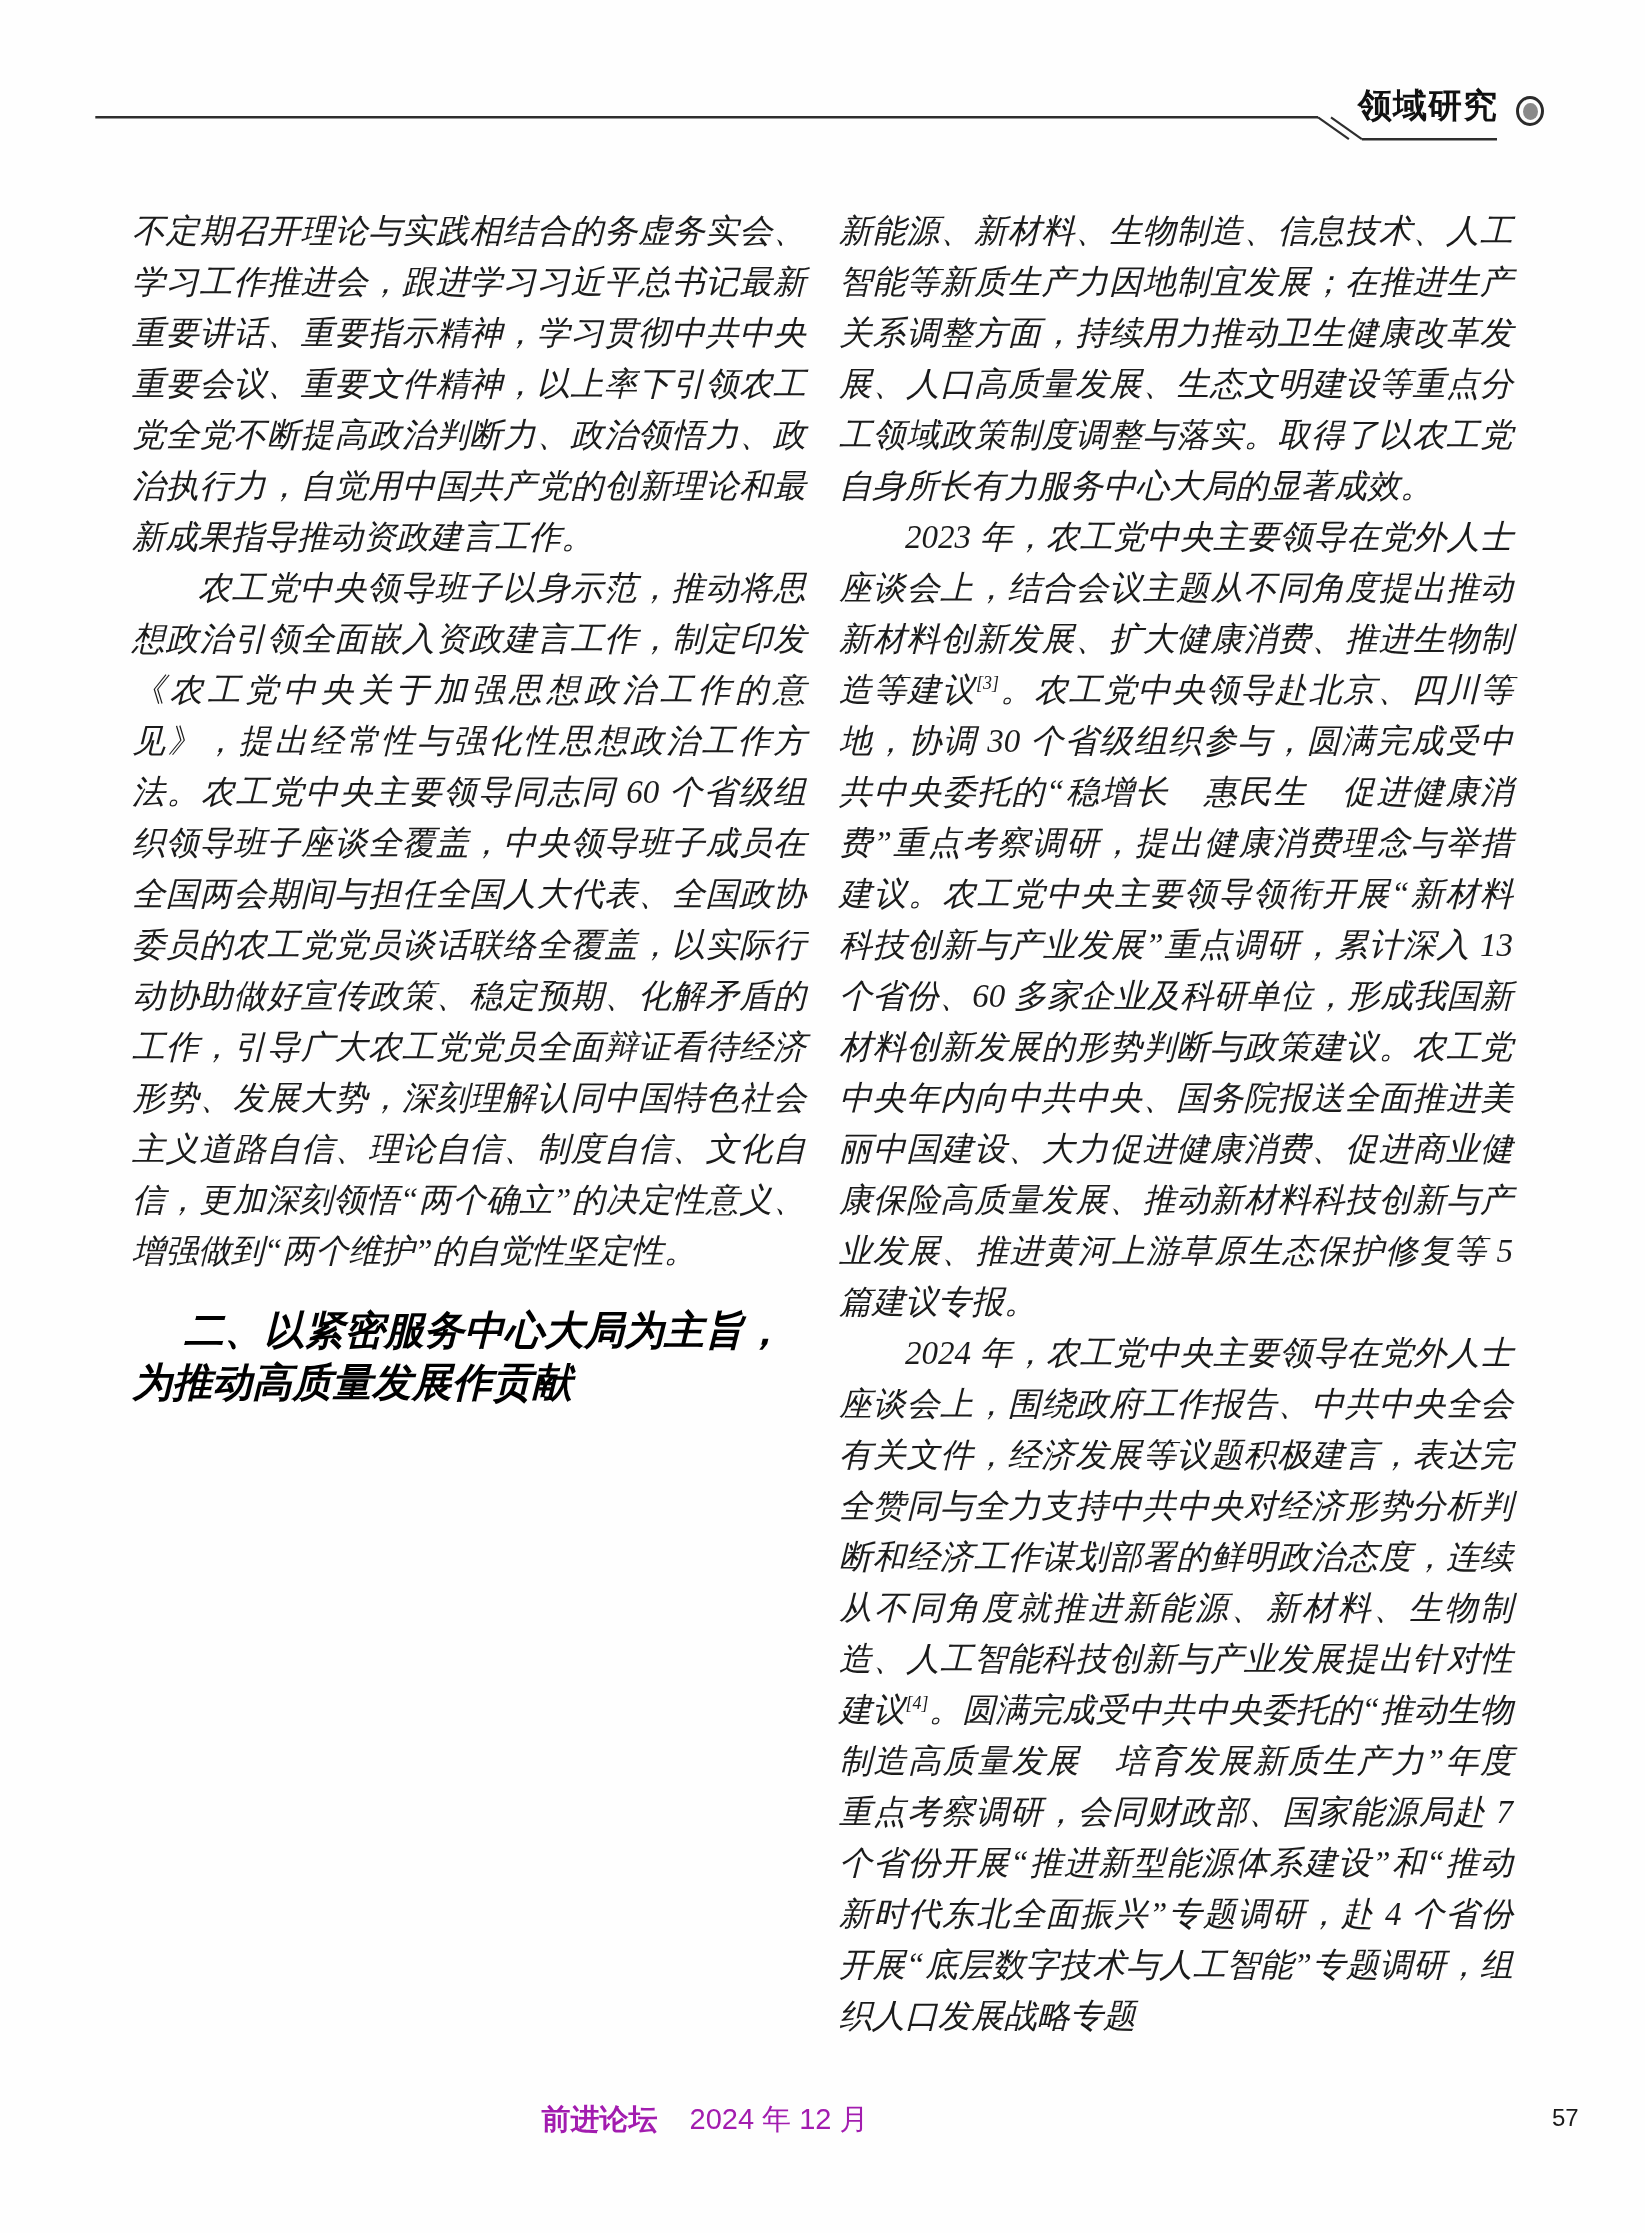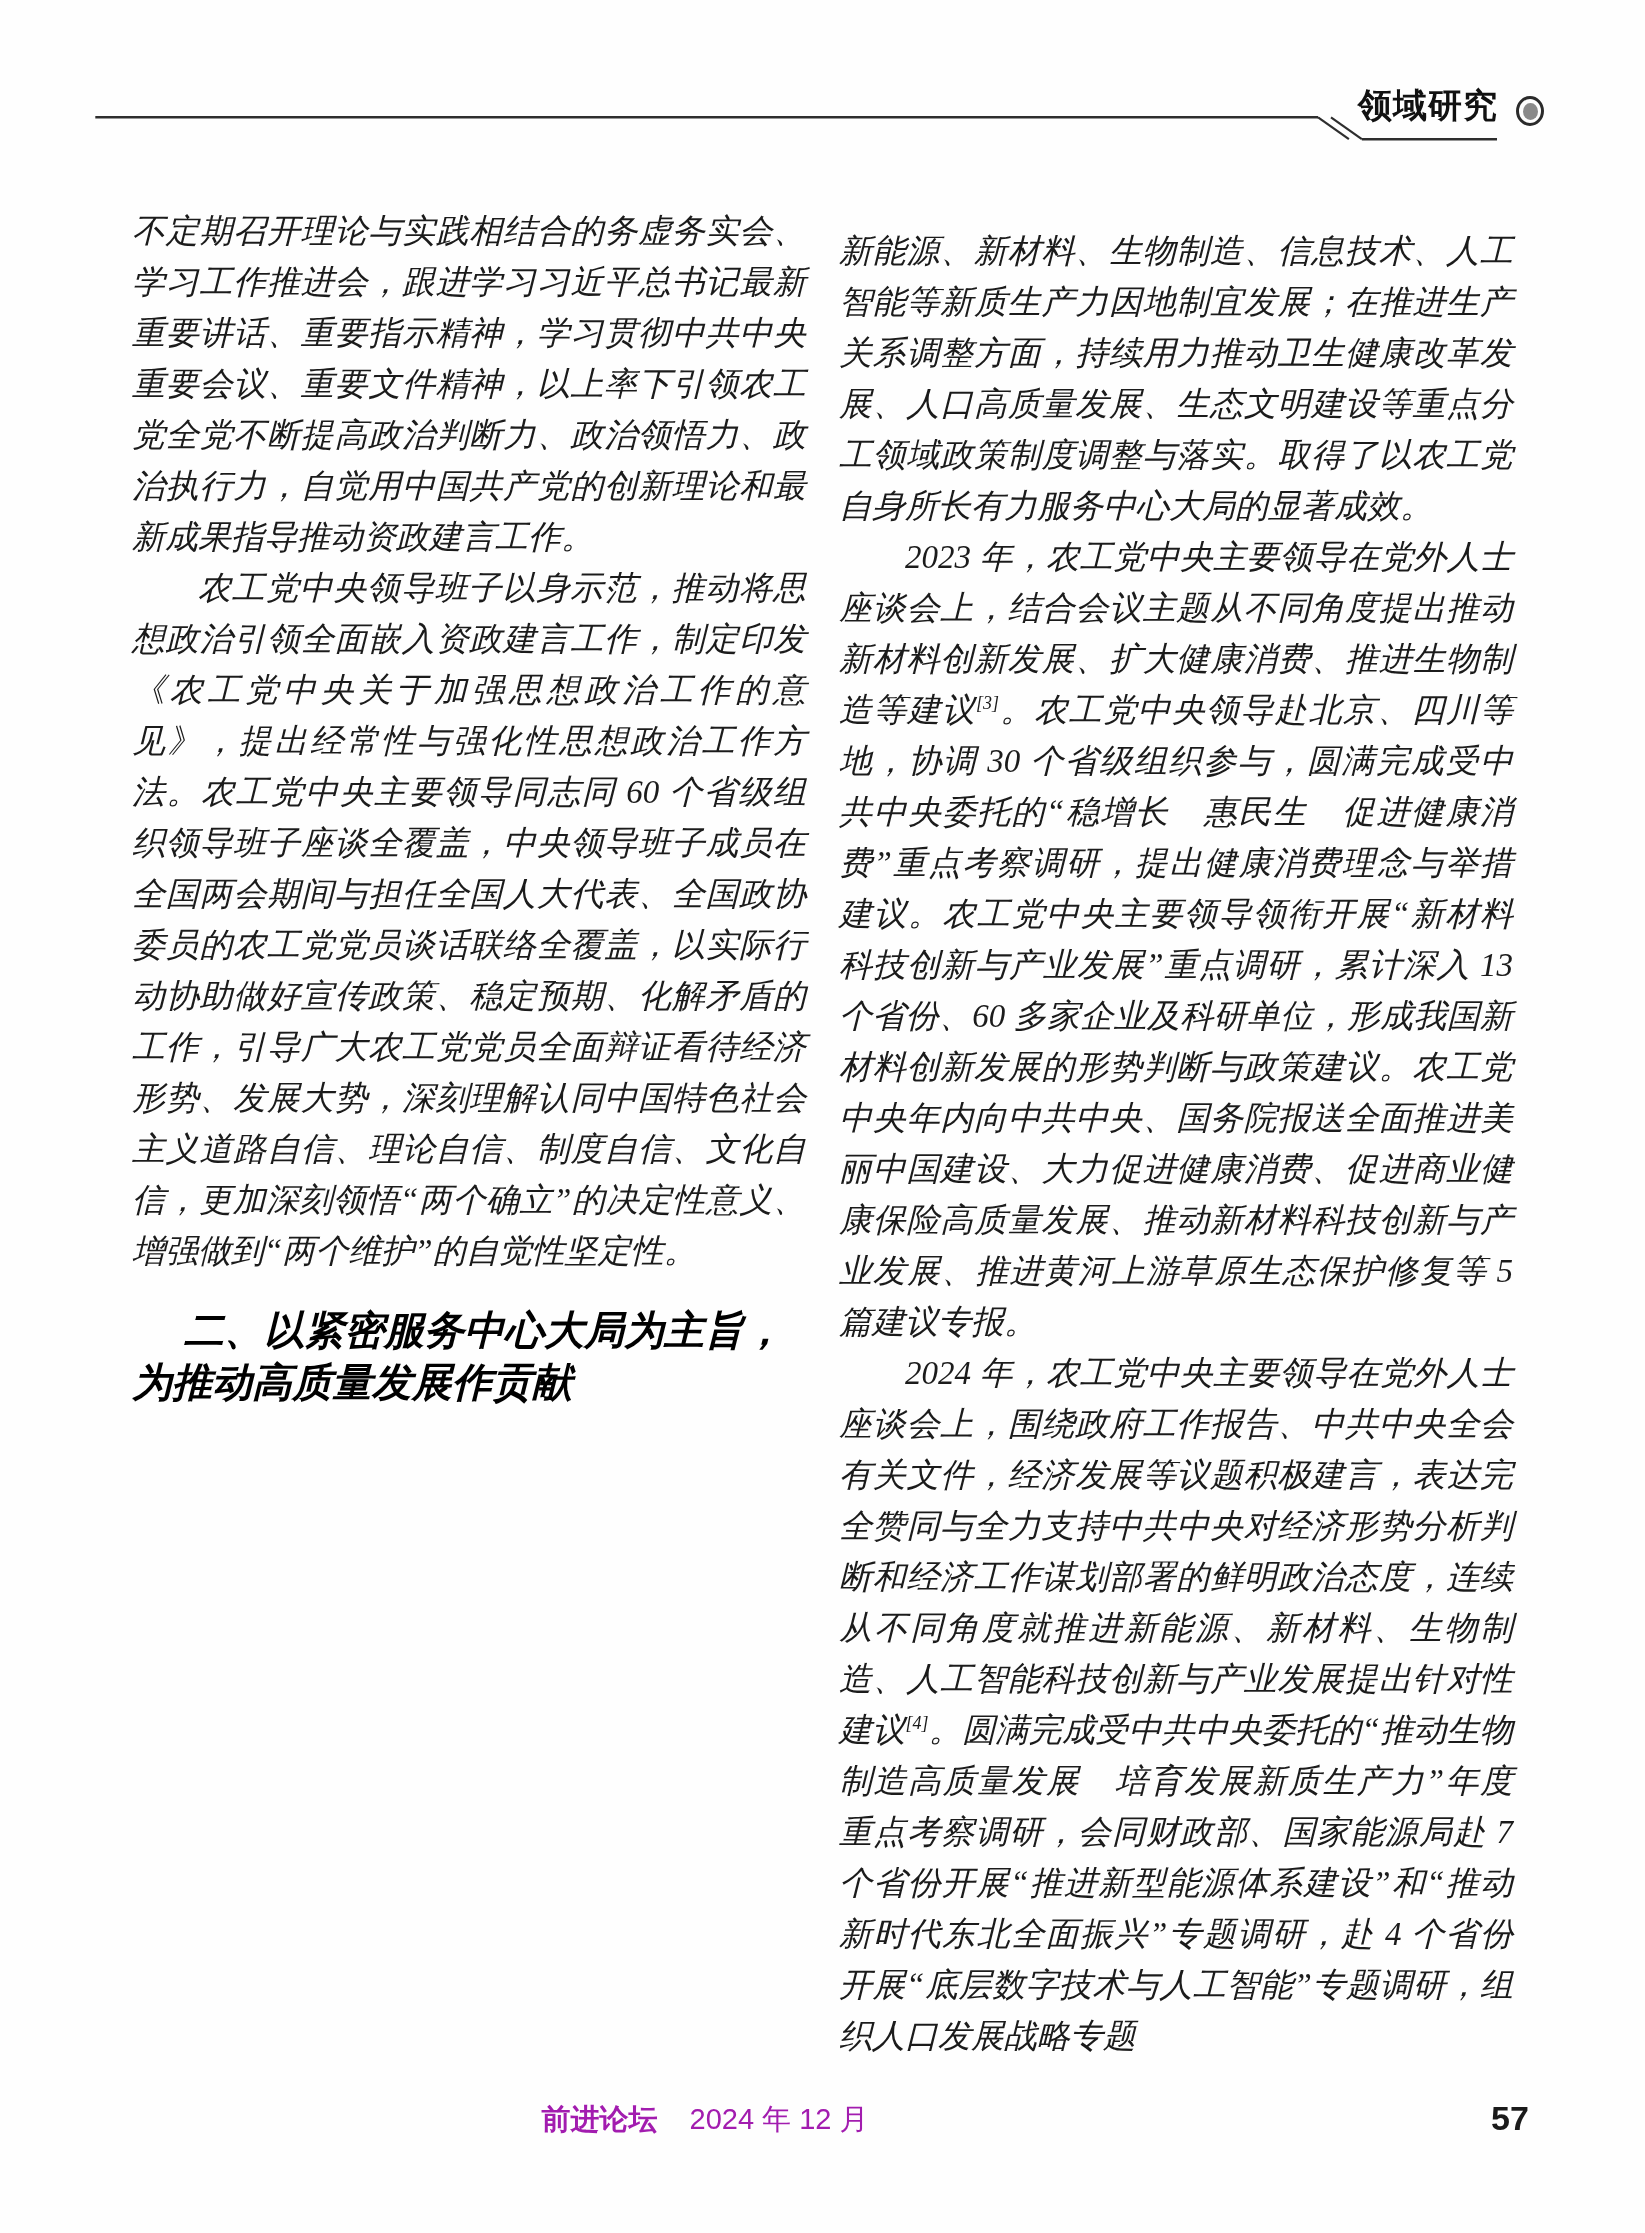--- a/index.html
+++ b/index.html
@@ -35,21 +35,21 @@
   }
   
   .col {
     position:absolute; top:206px; width:674px;
     font-size:33px; line-height:51px;
     text-align:justify;
     color:#1b1b1b;
     font-style:italic;
   }
   .col-left  { left:132px; }
-  .col-right { left:839px;margin-top:20px; }
+  .col-right { left:839px; }
   .col p { margin:0; padding:0; }
   .col p.ind { text-indent:66px; }
   .col h2 {
     font-family:"Liberation Sans","DejaVu Sans",sans-serif;
     font-weight:bold; font-size:40px; line-height:52px;
     color:#000; margin:27px 0 32px 0;
     text-indent:52px; text-align:left;
   }
   .col sup {
     font-size:18px; line-height:0; vertical-align:super;
@@ -58,23 +58,23 @@
   .footer-line {
     position:absolute; left:0; top:2102px; width:1410px;
     text-align:center;
     font-family:"Liberation Sans","DejaVu Sans",sans-serif;
     font-size:29px; line-height:34px; color:#a21caf;
     white-space:nowrap;
   }
   .footer-line .journal { font-weight:bold; }
   .footer-line .issue { margin-left:24px; }
   .page-number {
-    position:absolute; top:2099px; left:1491px; width:60px;
+    position:absolute; top:2099px; left:1552px; width:60px;
     font-family:"Liberation Sans","DejaVu Sans",sans-serif;
-    font-size:34px; line-height:38px; color:#1a1a1a;font-weight:bold;
+    font-size:24px; line-height:38px; color:#1a1a1a;
   }
 </style>
 </head>
 <body>
 
 <div class="page">
 
   <svg class="header-rule-svg" viewBox="0 0 1654 170" xmlns="http://www.w3.org/2000/svg">
     <line x1="95" y1="118" x2="1325" y2="118" stroke="#2e2e2e" stroke-width="2.6"></line>
     <line x1="1325" y1="118" x2="1356" y2="140" stroke="#2e2e2e" stroke-width="2.2"></line>

